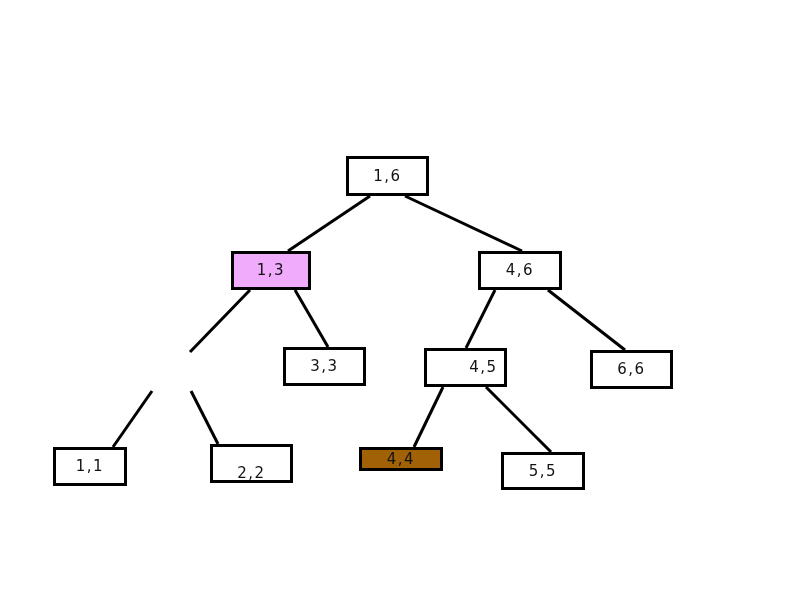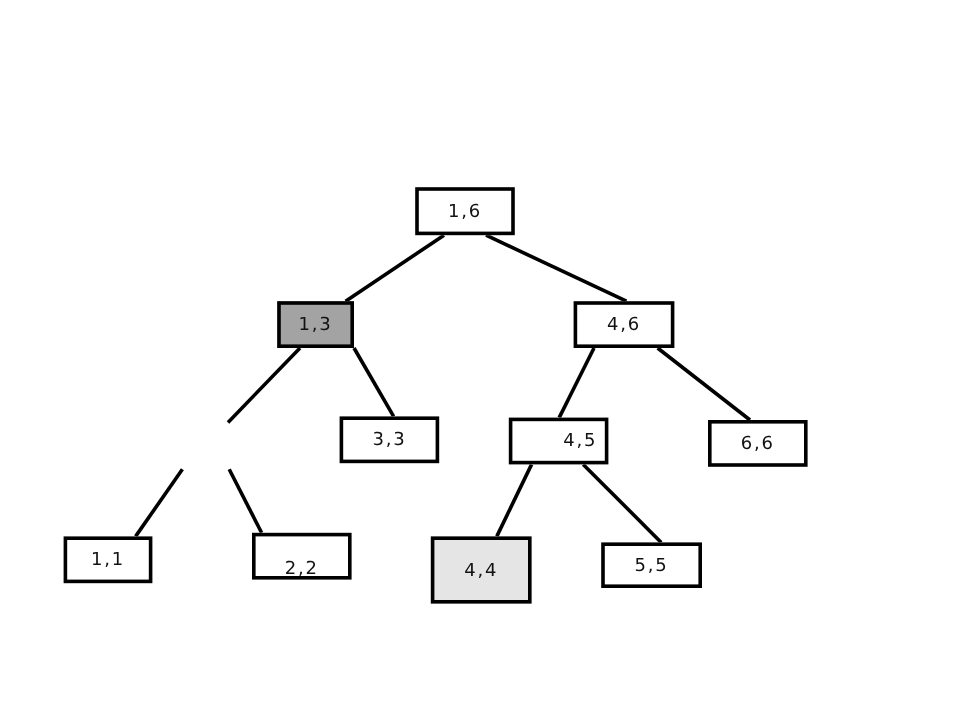--- a/index.html
+++ b/index.html
@@ -55,40 +55,40 @@
       <line x1="495" y1="290" x2="466" y2="348" stroke="#000000" stroke-width="3" stroke-linecap="butt"></line>
       <line x1="548" y1="290" x2="625" y2="350" stroke="#000000" stroke-width="3" stroke-linecap="butt"></line>
       <line x1="152" y1="391" x2="113" y2="447" stroke="#000000" stroke-width="3" stroke-linecap="butt"></line>
       <line x1="191" y1="391" x2="218" y2="444" stroke="#000000" stroke-width="3" stroke-linecap="butt"></line>
       <line x1="443" y1="387" x2="414" y2="447" stroke="#000000" stroke-width="3" stroke-linecap="butt"></line>
       <line x1="486" y1="387" x2="551" y2="452" stroke="#000000" stroke-width="3" stroke-linecap="butt"></line>
     </svg>
 <div class="tree-node" style="left: 346px; top: 156px; width: 83px; height: 40px; border-color: rgb(0, 0, 0); border-width: 3px; background: rgb(255, 255, 255);">
       <span class="node-label" style="color: rgb(18, 18, 18);">1,6</span>
     </div>
-    <div class="tree-node" style="left: 231px; top: 251px; width: 64px; height: 39px; border-color: rgb(0, 0, 0); border-width: 3px; background: #a3a3a3; text-align: center;">
+    <div class="tree-node" style="left: 231px; top: 251px; width: 80px; height: 39px; border-color: rgb(0, 0, 0); border-width: 3px; background: #f0abfc; text-align: center;">
       <span class="node-label" style="color: rgb(18, 18, 18);">1,3</span>
     </div>
     <div class="tree-node" style="left: 478px; top: 251px; width: 84px; height: 39px; border-color: rgb(0, 0, 0); border-width: 3px; background: rgb(255, 255, 255);">
       <span class="node-label" style="color: rgb(18, 18, 18);">4,6</span>
     </div>
     <div class="tree-node" style="left: 283px; top: 347px; width: 83px; height: 39px; border-color: rgb(0, 0, 0); border-width: 3px; background: rgb(255, 255, 255);">
       <span class="node-label" style="color: rgb(18, 18, 18);">3,3</span>
     </div>
     <div class="tree-node" style="left: 424px; top: 348px; width: 83px; height: 39px; border-color: rgb(0, 0, 0); border-width: 3px; background: rgb(255, 255, 255); padding-left: 36px;">
       <span class="node-label" style="color: rgb(18, 18, 18);">4,5</span>
     </div>
     <div class="tree-node" style="left: 590px; top: 350px; width: 83px; height: 39px; border-color: rgb(0, 0, 0); border-width: 3px; background: rgb(255, 255, 255);">
       <span class="node-label" style="color: rgb(18, 18, 18);">6,6</span>
     </div>
     <div class="tree-node" style="left: 53px; top: 447px; width: 74px; height: 39px; border-color: rgb(0, 0, 0); border-width: 3px; background: rgb(255, 255, 255);">
       <span class="node-label" style="color: rgb(18, 18, 18);">1,1</span>
     </div>
     <div class="tree-node" style="left: 210px; top: 444px; width: 83px; height: 39px; border-color: rgb(0, 0, 0); border-width: 3px; background: rgb(255, 255, 255);">
       <span class="node-label" style="color: rgb(18, 18, 18); margin-top: 19px;">2,2</span>
     </div>
-    <div class="tree-node" style="left: 359px; top: 447px; width: 84px; height: 56px; border-color: rgb(0, 0, 0); border-width: 3px; background: #e5e5e5; text-align: right;">
+    <div class="tree-node" style="left: 359px; top: 447px; width: 84px; height: 24px; border-color: rgb(0, 0, 0); border-width: 3px; background: #a16207; text-align: right;">
       <span class="node-label" style="color: rgb(18, 18, 18);">4,4</span>
     </div>
     <div class="tree-node" style="left: 501px; top: 452px; width: 84px; height: 38px; border-color: rgb(0, 0, 0); border-width: 3px; background: rgb(255, 255, 255);">
       <span class="node-label" style="color: rgb(18, 18, 18);">5,5</span>
     </div>
   </div>
 
 </body></html>

